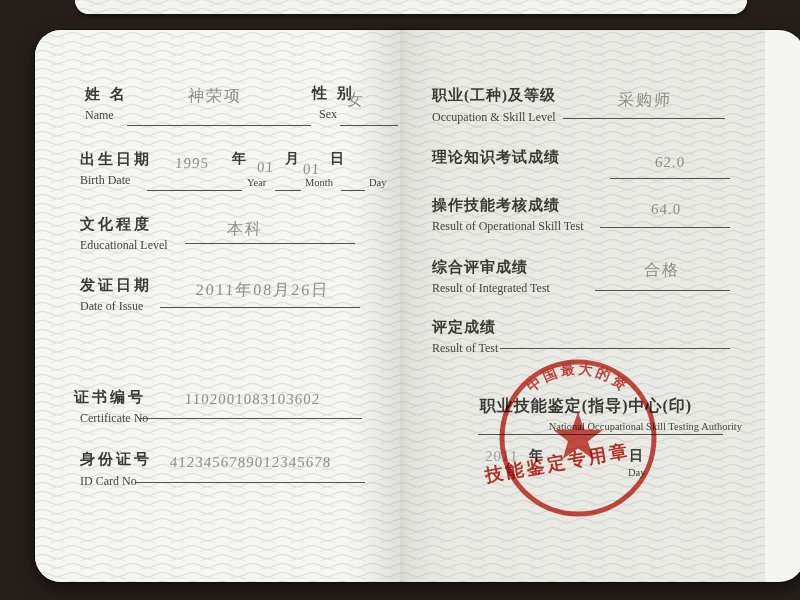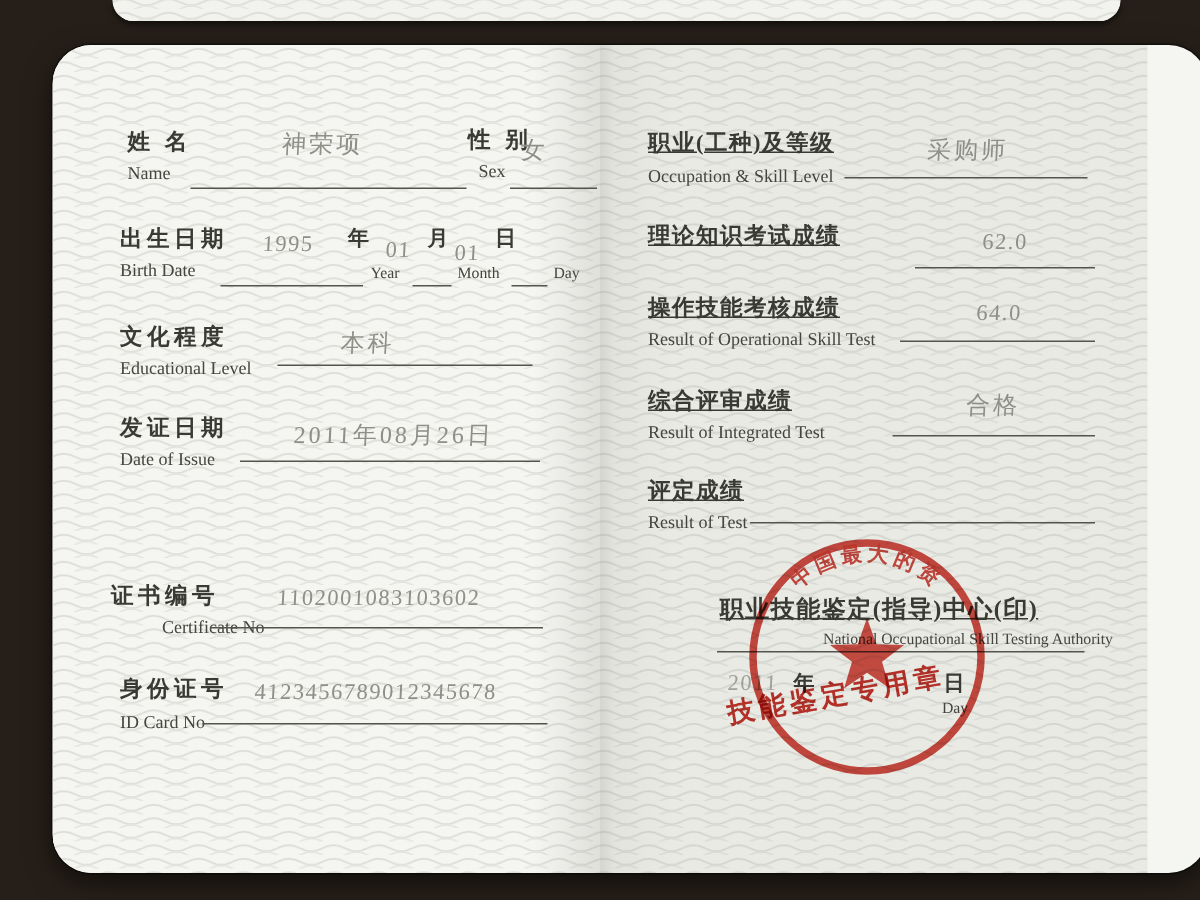--- a/index.html
+++ b/index.html
@@ -17,21 +17,21 @@
     border-radius:26px;overflow:hidden;background:#f5f5f1;
     box-shadow:0 0 0 1px rgba(0,0,0,.4),0 6px 18px rgba(0,0,0,.55);padding-left:40px;}
   .waves{position:absolute;left:0;top:0;}
   .right-tint{position:absolute;left:365px;top:0;width:365px;height:552px;
     background:rgba(140,140,132,.10);pointer-events:none;}
   .fold{position:absolute;left:320px;top:0;width:95px;height:552px;pointer-events:none;
     background:linear-gradient(to right,rgba(110,110,104,0) 0%,rgba(110,110,104,.16) 48%,rgba(110,110,104,.05) 58%,rgba(110,110,104,0) 100%);}
 
   .zh{position:absolute;font-weight:700;font-size:15px;color:#3a3a34;
     letter-spacing:3px;white-space:nowrap;}
-  .zh.tight{letter-spacing:1px;text-decoration:underline;}
+  .zh.tight{letter-spacing:1px;}
   .en{position:absolute;font-size:12px;color:#45453f;white-space:nowrap;}
   .en.small{font-size:10.5px;text-align:right;}
   .hand{position:absolute;color:#8f8f88;font-size:16px;white-space:nowrap;
     letter-spacing:2px;transform:skewX(-3deg);}
   .hand.num{font-size:15px;letter-spacing:1px;}
   .rule{position:absolute;height:0;border-bottom:1.6px solid #54544e;}
   .ctr{text-align:center;}
 
   
   .stamp{position:absolute;left:458px;top:323px;width:170px;height:170px;
@@ -98,21 +98,21 @@
     <div class="en" style="left:45px;top:208px;">Educational Level</div>
     <div class="hand ctr" style="left:150px;top:189px;width:120px;">本科</div>
     <div class="rule" style="left:150px;top:213px;width:170px;"></div>
 
     <div class="zh" style="left:45px;top:246px;">发证日期</div>
     <div class="en" style="left:45px;top:269px;">Date of Issue</div>
     <div class="hand ctr" style="left:130px;top:250px;width:195px;">2011年08月26日</div>
     <div class="rule" style="left:125px;top:277px;width:200px;"></div>
 
     <div class="zh" style="left:39px;top:358px;">证书编号</div>
-    <div class="en" style="left:45px;top:381px;margin-left:28px;">Certificate No</div>
+    <div class="en" style="left:45px;top:381px;">Certificate No</div>
     <div class="hand num ctr" style="left:110px;top:361px;width:215px;">1102001083103602</div>
     <div class="rule" style="left:105px;top:388px;width:222px;"></div>
 
     <div class="zh" style="left:45px;top:420px;">身份证号</div>
     <div class="en" style="left:45px;top:444px;">ID Card No</div>
     <div class="hand num ctr" style="left:103px;top:424px;width:225px;">4123456789012345678</div>
     <div class="rule" style="left:100px;top:452px;width:230px;"></div>
 
     <div class="zh tight" style="left:397px;top:56px;">职业(工种)及等级</div>
     <div class="en" style="left:397px;top:80px;">Occupation &amp; Skill Level</div>

